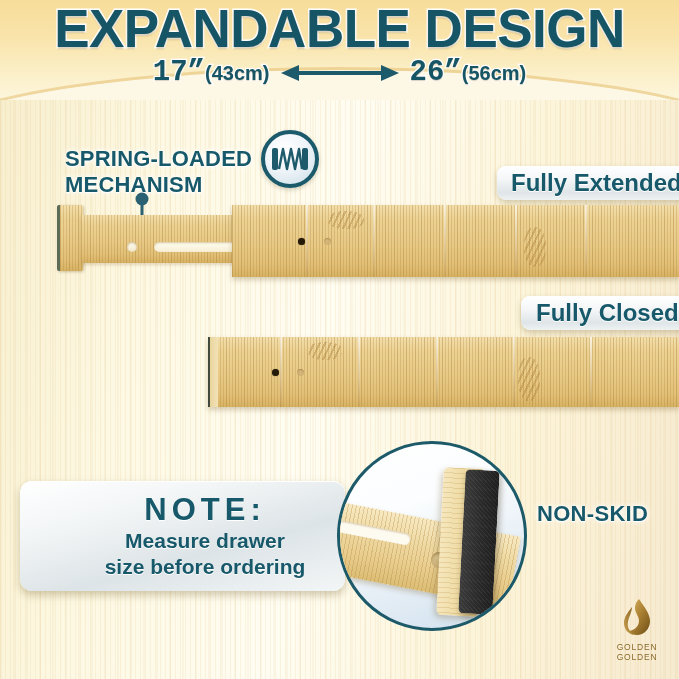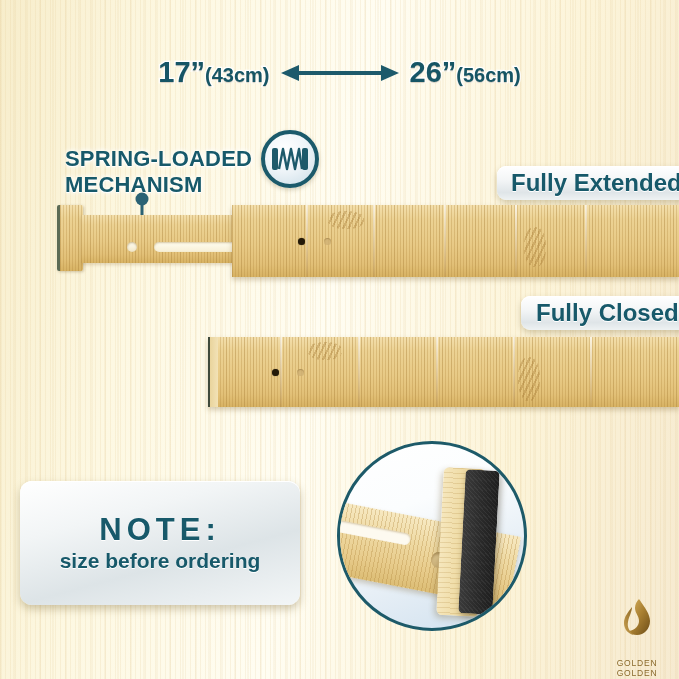--- a/index.html
+++ b/index.html
@@ -46,21 +46,21 @@
     position:absolute;left:0;top:56px;width:679px;
     display:flex;align-items:center;justify-content:center;gap:9px;
     z-index:3;
   }
   .dim{
     font-weight:bold;color:#165565;
     -webkit-text-stroke:2.6px #ffffff;paint-order:stroke fill;
     text-shadow:0 1px 1px rgba(120,90,30,.3);
     white-space:nowrap;
   }
-  .dim .big{font-size:29px;}
+  .dim .big{font-size:29px;font-family:Liberation Mono, monospace;}
   .dim .small{font-size:20px;}
   .arrow{
     position:relative;width:122px;height:22px;flex:none;
   }
   .arrow svg{display:block;}
 
   
   .plate{
     position:absolute;
     background:linear-gradient(180deg,#ffffff 0%, #f4f6f7 40%, #dfe5e8 78%, #eef2f3 100%);
@@ -167,26 +167,26 @@
     background:#241a08;box-shadow:0 0 1px rgba(0,0,0,.6);
   }
   .dot-light{
     position:absolute;width:7px;height:7px;border-radius:50%;
     background:rgba(205,175,115,.75);
     box-shadow:inset 0 1px 1px rgba(140,110,55,.5);
   }
 
   
   .note{
-    position:absolute;left:20px;top:481px;width:280px;height:124px;
+    position:absolute;left:20px;top:481px;width:280px;height:110px;
     border-radius:12px;
     background:linear-gradient(165deg,#ffffff 0%, #f2f5f6 30%, #dde4e7 62%, #f3f6f7 100%);
     box-shadow:0 4px 8px rgba(120,100,50,.35), inset 0 1px 0 #fff;
     display:flex;flex-direction:column;align-items:center;justify-content:center;
-    text-align:center;color:#17596a;
+    text-align:center;color:#17596a;padding-left:45px;
   }
   .note-title{
     font-size:31px;font-weight:bold;letter-spacing:5px;line-height:36px;
     text-shadow:0 1px 0 #fff;
   }
   .note-l1,.note-l2{
     font-size:21px;font-weight:bold;line-height:26px;text-shadow:0 1px 0 #fff;
   }
 
   
@@ -243,29 +243,32 @@
     text-shadow:0 0 4px #fff, 0 0 7px #fff, 0 1px 0 #fff;
   }
 
   
   .logo{
     position:absolute;left:603px;top:598px;width:68px;
     display:flex;flex-direction:column;align-items:center;
   }
   .logo-mark{width:34px;height:40px;}
   .logo-text{
-    margin-top:20px;text-align:center;font-size:8.5px;line-height:10px;
+    margin-top:4px;text-align:center;font-size:8.5px;line-height:10px;
     letter-spacing:.8px;color:#8a6a2c;font-weight:normal;
   }
 </style>
 </head>
 <body>
 
 <div id="stage">
 
+  <div class="header">
+    <div class="title">EXPANDABLE DESIGN</div>
+  </div>
 
   <div class="dims">
     <div class="dim">
       <span class="big">17”</span><span class="small">(43cm)</span>
     </div>
     <div class="arrow">
       <svg width="122" height="22" viewBox="0 0 122 22">
         <line x1="16" y1="11" x2="106" y2="11" stroke="#1d5a6b" stroke-width="4"></line>
         <polygon points="2,11 20,3 20,19" fill="#1d5a6b"></polygon>
         <polygon points="120,11 102,3 102,19" fill="#1d5a6b"></polygon>
@@ -334,33 +337,35 @@
       <div class="seam" style="left:228px;"></div>
       <div class="seam" style="left:305px;"></div>
       <div class="seam" style="left:382px;"></div>
       <div class="knot" style="left:100px;top:5px;width:34px;height:18px;"></div>
       <div class="knot" style="left:310px;top:20px;width:22px;height:44px;"></div>
     </div>
   </div>
 
   <div class="note">
     <div class="note-title">NOTE:</div>
+    <div class="note-l1">Measure drawer</div>
     <div class="note-l2">size before ordering</div>
   </div>
 
   <div class="eva-circle">
     <div class="eva-bar">
       <div class="eva-bar-slot"></div>
       <div class="eva-bar-hole"></div>
     </div>
     <div class="eva-cap"></div>
     <div class="eva-pad"></div>
   </div>
 
   <div class="eva-text">
+    <div>NON-SKID</div>
   </div>
 
   <div class="logo">
     <svg class="logo-mark" viewBox="0 0 34 40">
       <defs>
         <linearGradient id="g1" x1="0" y1="0" x2="1" y2="1">
           <stop offset="0" stop-color="#d9b25e"></stop>
           <stop offset="0.5" stop-color="#a87f31"></stop>
           <stop offset="1" stop-color="#6d4d17"></stop>
         </linearGradient>

